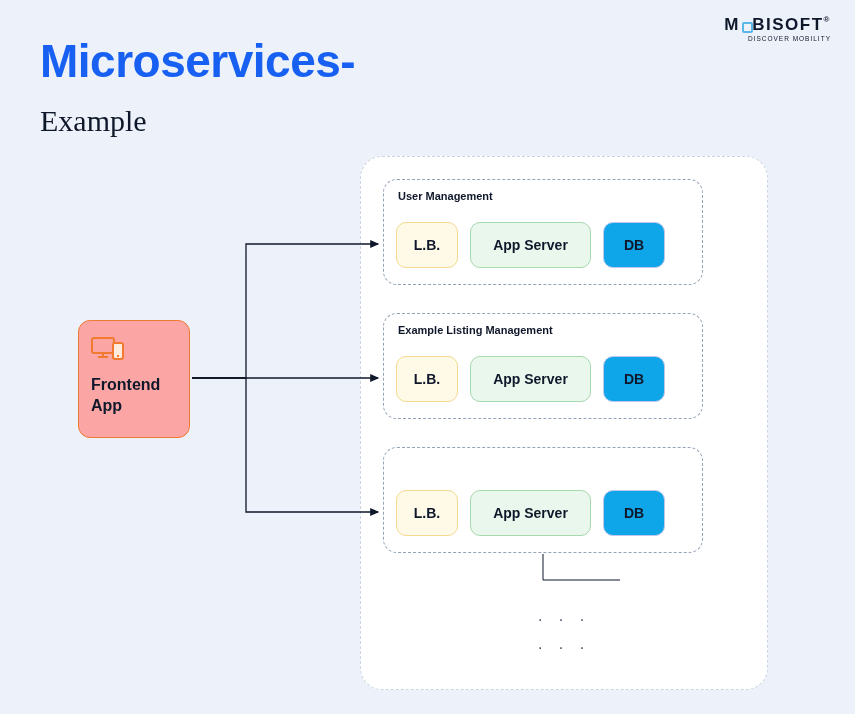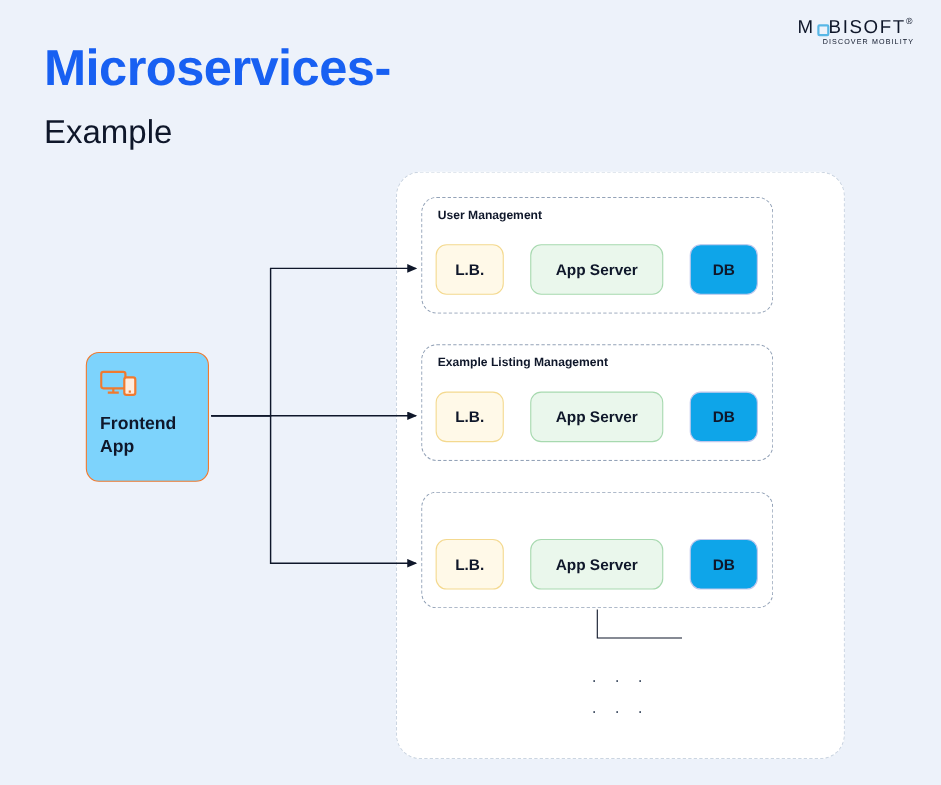--- a/index.html
+++ b/index.html
@@ -24,31 +24,32 @@
     color: #1860f2;
     letter-spacing: -0.5px;
   }
   .subtitle {
     position: absolute;
     left: 40px;
     top: 104px;
     font-size: 30px;
     font-weight: 400;
     color: #0f172a;
+    font-family: Liberation Serif, serif;
   }
 
   .logo {
     position: absolute;
     right: 24px;
     top: 16px;
     text-align: right;
   }
   .logo-main {
     font-size: 17px;
-    font-weight: 400;
+    font-weight: 700;
     letter-spacing: 1.5px;
     color: #0f172a;
     line-height: 1;
   }
   .logo-main .o-mark {
     display: inline-block;
     position: relative;
     color: #0f172a;
   }
   .logo-main .o-mark::after {
@@ -108,21 +109,21 @@
     top: 10px;
     font-size: 11px;
     font-weight: 700;
     color: #0f172a;
   }
   .svc-row {
     position: absolute;
     left: 12px;
     top: 42px;
     display: flex;
-    gap: 24px;
+    gap: 12px;
     align-items: flex-end;
   }
 
   .chip {
     height: 46px;
     border-radius: 10px;
     display: flex;
     align-items: center;
     justify-content: center;
     font-size: 14px;
@@ -144,21 +145,21 @@
     background: #0ea5e9;
     border: 1.5px solid #bfc7ec;
   }
 
   .frontend {
     position: absolute;
     left: 78px;
     top: 320px;
     width: 112px;
     height: 118px;
-    background: #7dd3fc;
+    background: #fca5a5;
     border: 1.5px solid #f07a2f;
     border-radius: 12px;
     padding: 14px 12px;
   }
   .frontend .fe-icon {
     color: #f07a2f;
     margin-bottom: 10px;
   }
   .frontend .fe-label {
     font-size: 16px;

